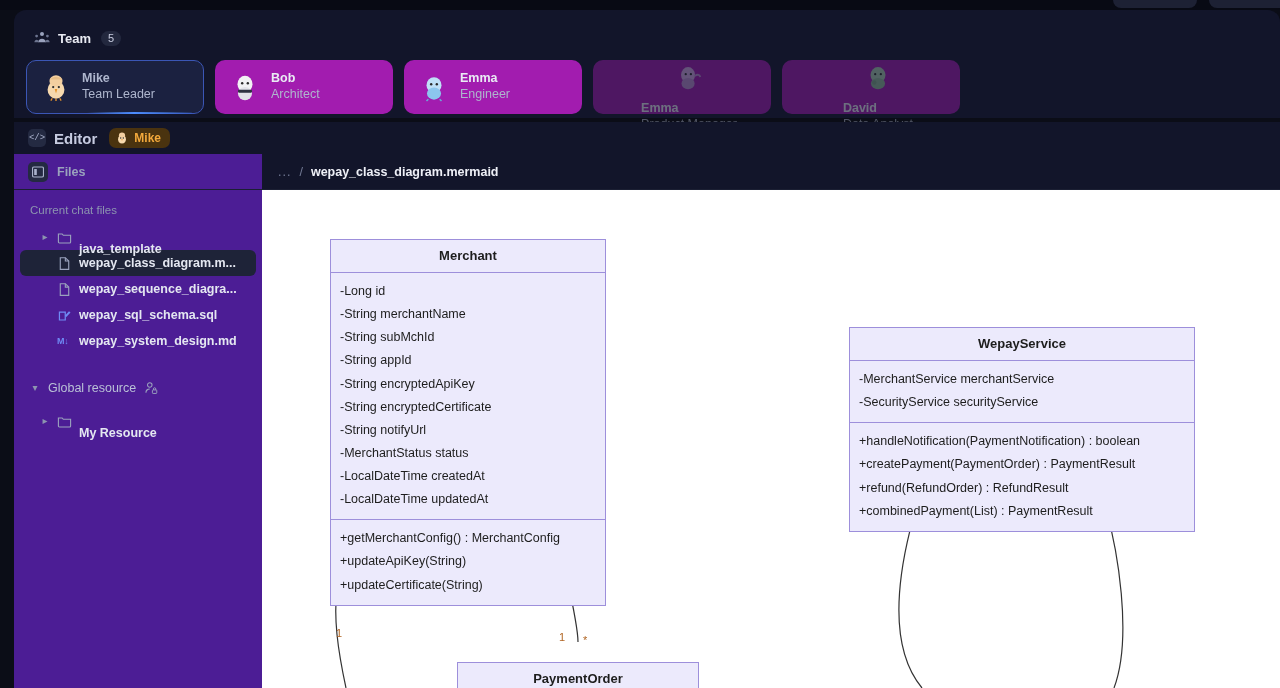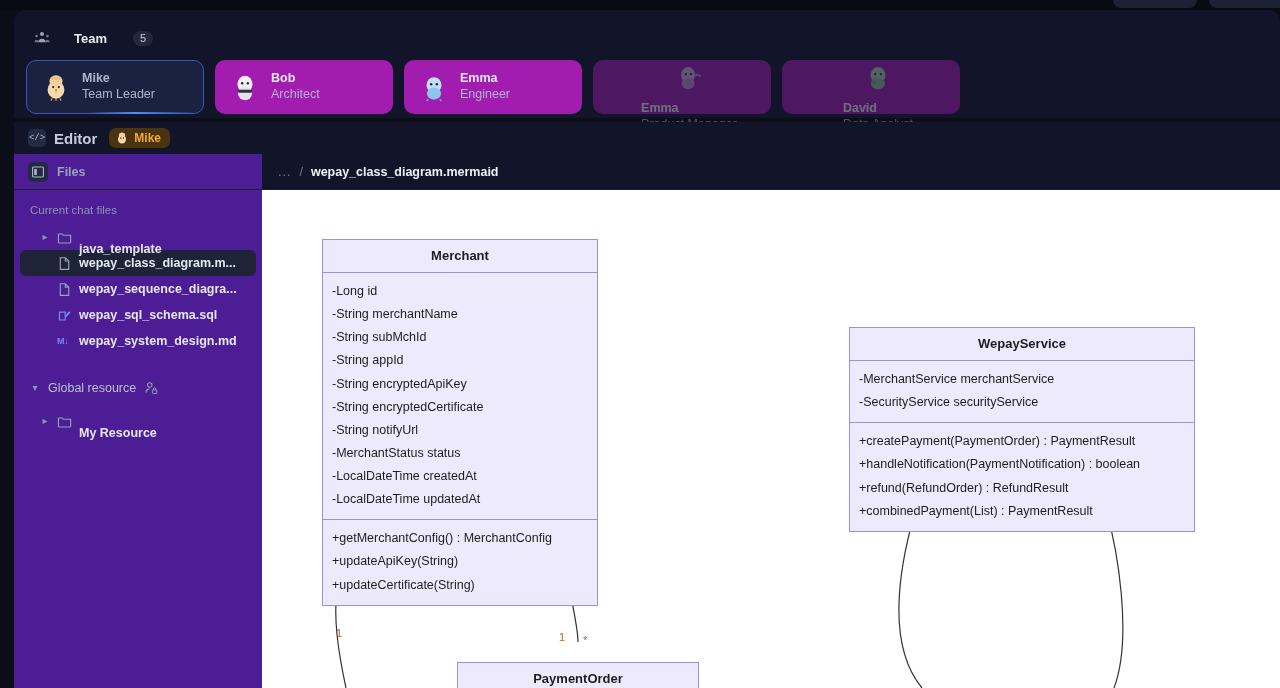--- a/index.html
+++ b/index.html
@@ -15,21 +15,21 @@
   .top-strip { position: absolute; left: 0; top: 0; width: 1280px; height: 10px; background: #080a14; }
   .top-pill { position: absolute; top: -14px; height: 22px; border-radius: 8px; background: #1d2134; }
   .top-pill.a { left: 1113px; width: 84px; }
   .top-pill.b { left: 1209px; width: 84px; }
 
   
   .team-panel {
     position: absolute; left: 14px; top: 10px; width: 1266px; height: 108px;
     background: #12152a; border-radius: 12px 12px 0 0;
   }
-  .team-head { position: absolute; left: 20px; top: 20px; display: flex; align-items: center; gap: 24px; }
+  .team-head { position: absolute; left: 20px; top: 20px; display: flex; align-items: center; gap: 8px; }
   .team-icon { width: 16px; height: 16px; display: block; }
   .team-title { font-size: 13px; color: #e8eaf2; font-weight: 600; }
   .team-count {
     font-size: 11px; color: #c9cde0; background: #23283e;
     border-radius: 9px; padding: 2px 7px; line-height: 1; margin-left: 2px;
   }
 
   .team-cards { position: absolute; left: 12px; top: 50px; display: flex; gap: 11px; }
   .member {
     position: relative; width: 178px; height: 54px; border-radius: 10px;
@@ -342,21 +342,21 @@
 
   <div class="canvas">
 
     <svg width="1018" height="498" style="position:absolute;left:0;top:0">
       <path d="M78 388 C 68 420, 78 470, 84 498" fill="none" stroke="#333" stroke-width="1.2"></path>
       <path d="M305 388 C 312 420, 316 440, 316 452" fill="none" stroke="#333" stroke-width="1.2"></path>
       <path d="M660 299 C 640 360, 620 450, 660 498" fill="none" stroke="#333" stroke-width="1.2"></path>
       <path d="M838 299 C 858 360, 870 450, 852 498" fill="none" stroke="#333" stroke-width="1.2"></path>
     </svg>
 
-    <div class="uml" style="left:60px; top:49px; width:276px;">
+    <div class="uml" style="left:68px; top:49px; width:276px;">
       <div class="hdr">Merchant</div>
       <div class="compartment">
         <div class="line">-Long id</div>
         <div class="line">-String merchantName</div>
         <div class="line">-String subMchId</div>
         <div class="line">-String appId</div>
         <div class="line">-String encryptedApiKey</div>
         <div class="line">-String encryptedCertificate</div>
         <div class="line">-String notifyUrl</div>
         <div class="line">-MerchantStatus status</div>
@@ -370,22 +370,22 @@
       </div>
     </div>
 
     <div class="uml" style="left:587px; top:137px; width:346px;">
       <div class="hdr">WepayService</div>
       <div class="compartment">
         <div class="line">-MerchantService merchantService</div>
         <div class="line">-SecurityService securityService</div>
       </div>
       <div class="compartment">
+        <div class="line">+handleNotification(PaymentNotification) : boolean</div>
         <div class="line">+createPayment(PaymentOrder) : PaymentResult</div>
-        <div class="line">+handleNotification(PaymentNotification) : boolean</div>
         <div class="line">+refund(RefundOrder) : RefundResult</div>
         <div class="line">+combinedPayment(List) : PaymentResult</div>
       </div>
     </div>
 
     <div class="uml" style="left:195px; top:472px; width:242px;">
       <div class="hdr">PaymentOrder</div>
 
     </div>
 

